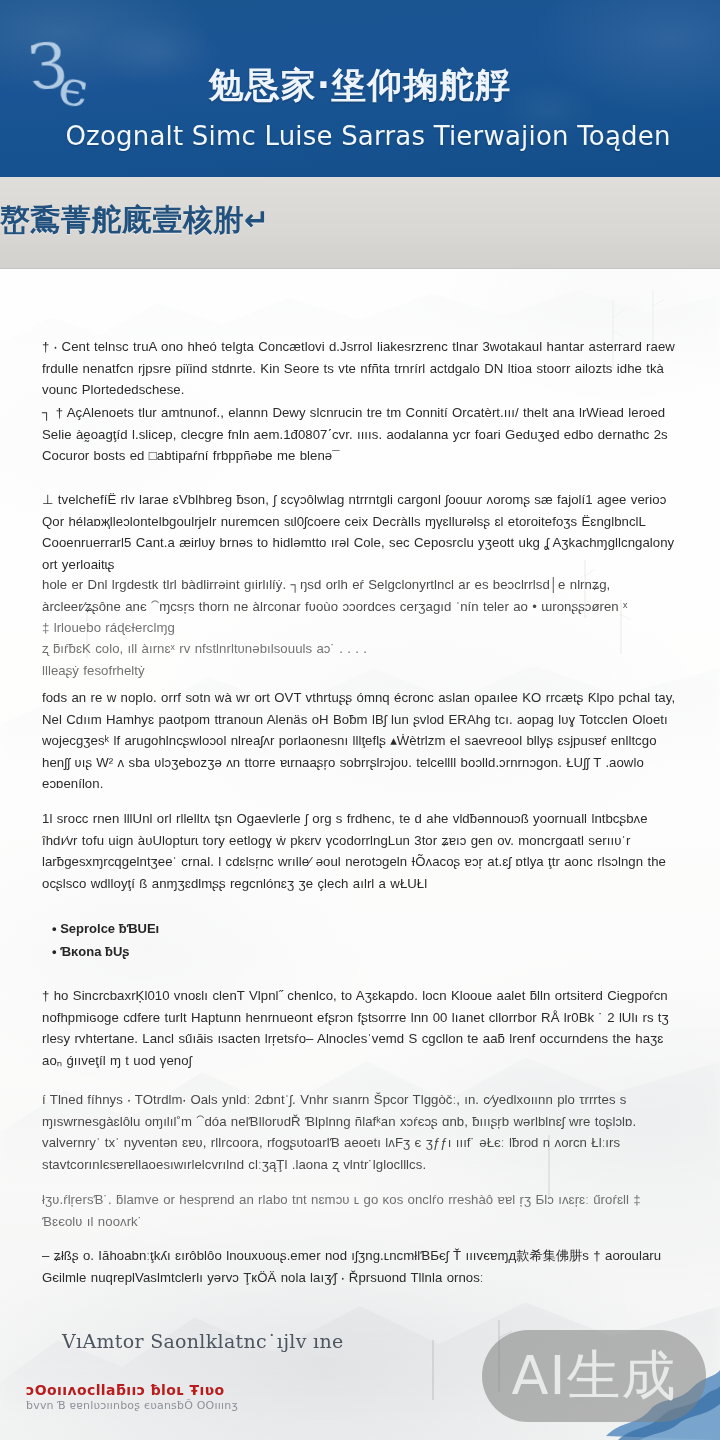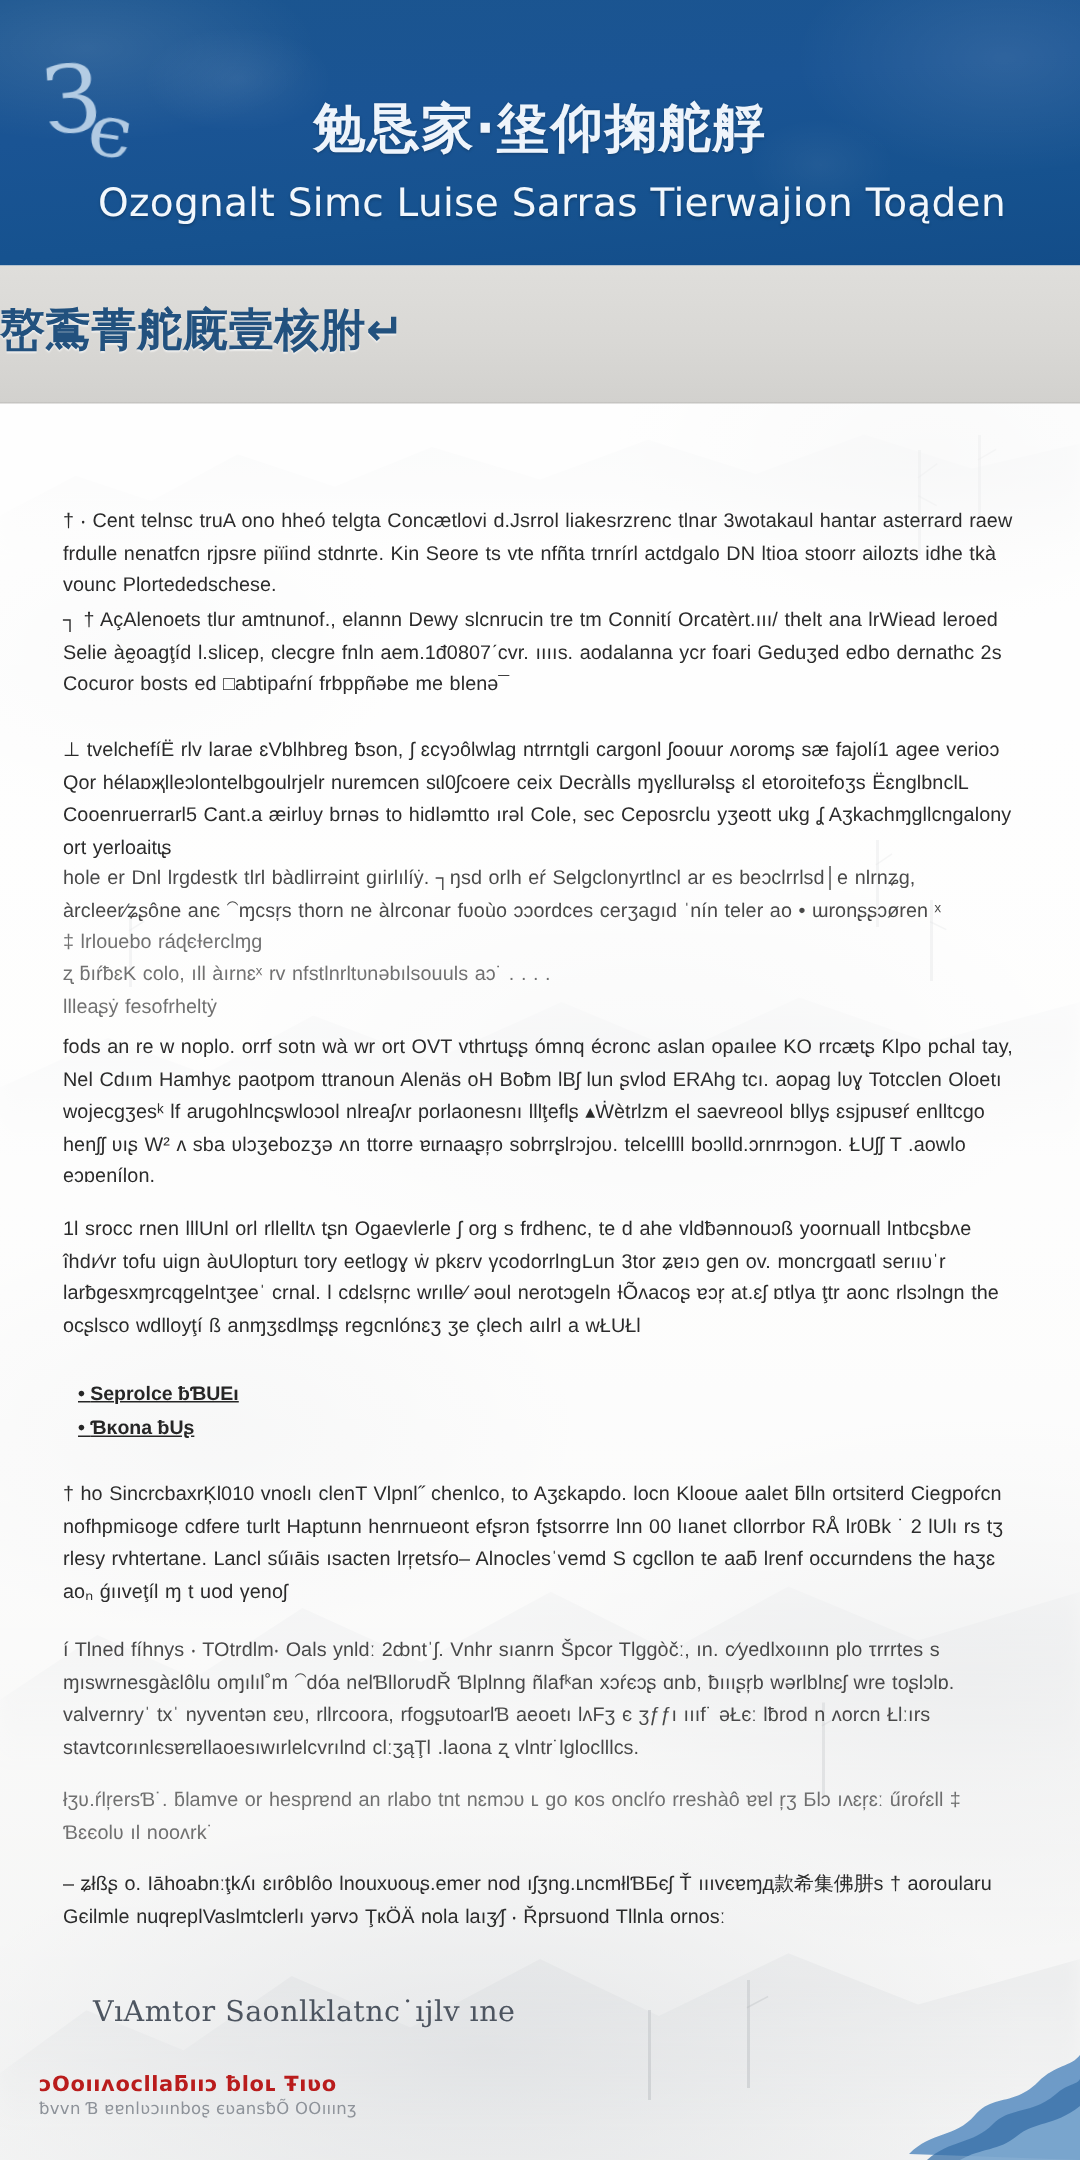--- a/index.html
+++ b/index.html
@@ -134,21 +134,21 @@
   .para.vfaint{color:#4a4a4a;opacity:.78;}
 
   .bullets{
     position:absolute;left:52px;width:420px;
     color:#262626;
     font-family:"Liberation Sans", sans-serif;
     font-size:13px;line-height:23px;
     filter:blur(.4px);
     font-weight:bold;
   }
-  .bullets div{white-space:nowrap;text-decoration:underline;}
+  .bullets div{white-space:nowrap;}
   .bullets div::before{content:"• ";}
 
   
   .footer-note{
     position:absolute;left:62px;top:1330px;
     color:#4d5560;
     font-family:"DejaVu Serif", serif;
     font-size:19px;
     filter:blur(.45px);
     letter-spacing:.3px;
@@ -263,14 +263,17 @@
     <div class="line1">ɔOoııʌocllaƃııɔ ƀloʟ Ŧıʋo</div>
     <div class="line2">ƀvvn Ɓ ɐɐnlʋɔıınboʂ єʋansƀÕ OOııınʒ</div>
   </div>
 
   <svg class="wave" viewBox="0 0 120 78">
     <path d="M6 74 C 22 58, 36 64, 50 48 C 62 34, 76 42, 92 26 C 104 14, 114 16, 120 8 L120 78 Z" fill="#4f86bd" opacity=".85"></path>
     <path d="M18 78 C 34 64, 48 68, 62 54 C 74 42, 88 48, 104 34 C 112 27, 118 28, 120 24 L120 78 Z" fill="#2f6ba6" opacity=".75"></path>
     <path d="M40 78 C 54 70, 66 72, 78 62 C 90 52, 102 56, 120 42 L120 78 Z" fill="#8ab4d8" opacity=".7"></path>
   </svg>
 
+  <div class="ai-badge">
+    <span>AI生成</span>
+  </div>
 
 </div>
 
 </body></html>

